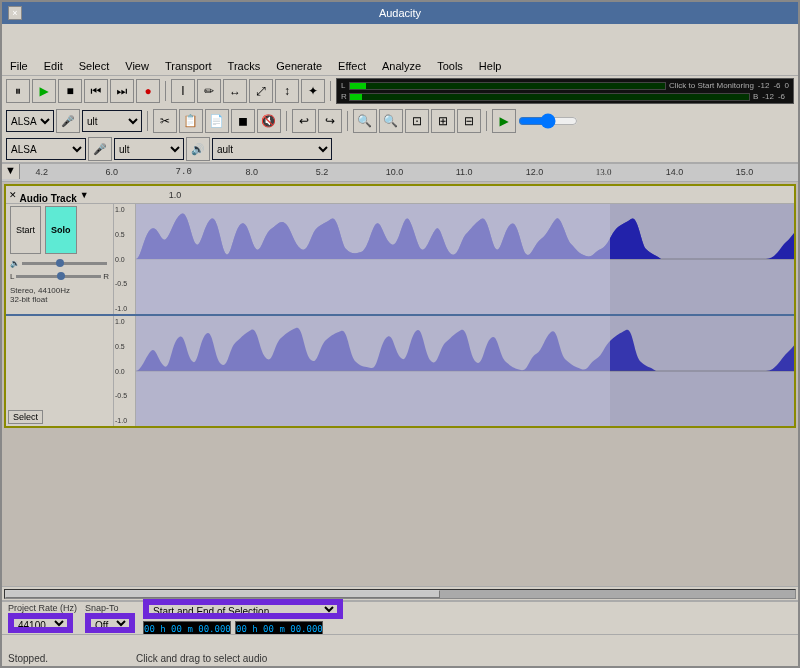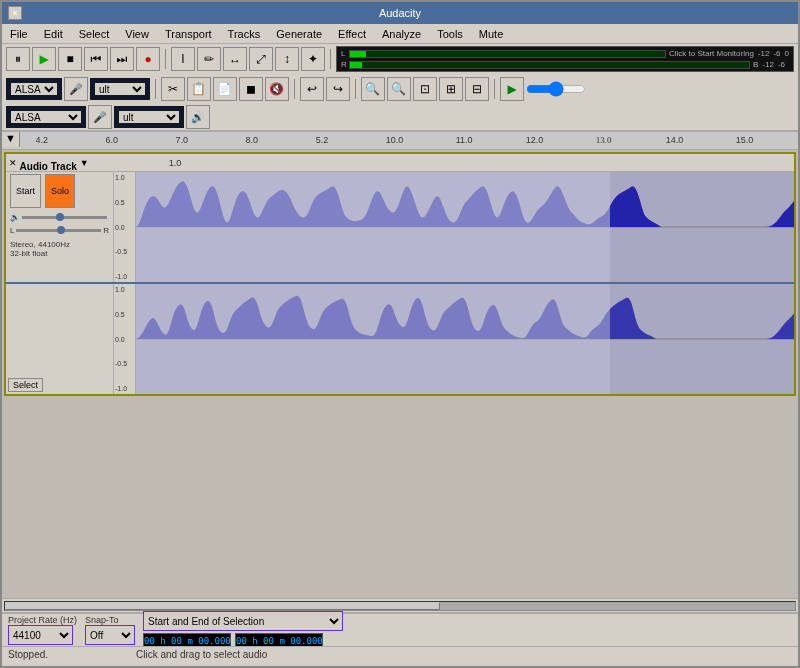--- a/index.html
+++ b/index.html
@@ -43,20 +43,21 @@
 
     
     .menu-bar {
       background: #d4d0c8;
       display: flex;
       align-items: center;
       padding: 2px 4px;
       gap: 8px;
       border-bottom: 1px solid #aaa;
       height: 20px;
+      margin-top: 32px;
     }
     .menu-item {
       cursor: pointer;
       padding: 1px 4px;
       font-size: 11px;
     }
 
     
     .toolbars {
       background: #d4d0c8;
@@ -89,21 +90,21 @@
       height: 20px;
       background: #888;
       margin: 0 3px;
     }
 
     
     .device-select {
       height: 22px;
       font-size: 10px;
       background: #d4d0c8;
-      border: 5px solid #0f172a;
+      border: 1px solid #0f172a;
       cursor: pointer;
     }
 
     
     .timeline-ruler {
       height: 18px;
       background: #c8c8c8;
       border-bottom: 1px solid #aaa;
       display: flex;
       align-items: flex-end;
@@ -163,42 +164,42 @@
       display: flex;
       align-items: center;
       padding: 3px 6px;
       gap: 8px;
       height: 32px;
     }
     .status-select {
       height: 20px;
       font-size: 10px;
       background: #d4d0c8;
-      border: 1px solid #6d28d9;
+      border: 6px solid #6d28d9;
       cursor: pointer;
     }
     .time-input {
       background: #000;
       color: #00aaff;
       border: 1px solid #555;
       font-family: monospace;
       font-size: 10px;
       width: 90px;
       height: 18px;
       text-align: center;
     }
     .status-bottom {
       background: #d4d0c8;
       padding: 2px 6px;
       font-size: 10px;
       color: #333;
       border-top: 1px solid #aaa;
-      height: 20px;
-      display: flex;
-      align-items: flex-start;
+      height: 32px;
+      display: flex;
+      align-items: flex-end;
     }
   </style>
 </head>
 <body>
 
 <div class="title-bar">
   <div class="close-btn">
     <span>×</span>
   </div>
   <span>Audacity</span>
@@ -208,21 +209,21 @@
   <span class="menu-item">File</span>
   <span class="menu-item">Edit</span>
   <span class="menu-item">Select</span>
   <span class="menu-item">View</span>
   <span class="menu-item">Transport</span>
   <span class="menu-item">Tracks</span>
   <span class="menu-item">Generate</span>
   <span class="menu-item">Effect</span>
   <span class="menu-item">Analyze</span>
   <span class="menu-item">Tools</span>
-  <span class="menu-item">Mute</span>
+  <span class="menu-item">Help</span>
 </div>
 
 <div class="toolbars">
 
   <div class="toolbar-row">
 
     <div class="tb-btn" title="Pause">⏸</div>
     <div class="tb-btn green-play" title="Play">▶</div>
     <div class="tb-btn" title="Stop">■</div>
     <div class="tb-btn" title="Skip to Start">⏮</div>
@@ -303,29 +304,32 @@
 
   <div class="toolbar-row thin" style="height:26px;">
     <select class="device-select" style="width:80px;">
       <option>ALSA</option>
     </select>
     <div class="tb-btn" style="font-size:11px;">🎤</div>
     <select class="device-select" style="width:70px;">
       <option>ult</option>
     </select>
     <div class="tb-btn" style="font-size:11px;">🔊</div>
+    <select class="device-select" style="width:120px;">
+      <option>ault</option>
+    </select>
   </div>
 </div>
 
 <div class="timeline-ruler">
   <div class="ruler-arrow">▼</div>
   <div class="ruler-ticks" style="position:relative;">
     <div class="ruler-label" style="left:2%;">4.2</div>
     <div class="ruler-label" style="left:11%;">6.0</div>
-    <div class="ruler-label" style="left:20%;">7.0</div>
+    <div class="ruler-label" style="left:20%;font-family:Liberation Mono, monospace;">7.0</div>
     <div class="ruler-label" style="left:29%;">8.0</div>
     <div class="ruler-label" style="left:38%;">5.2</div>
     <div class="ruler-label" style="left:47%;">10.0</div>
     <div class="ruler-label" style="left:56%;">11.0</div>
     <div class="ruler-label" style="left:65%;">12.0</div>
     <div class="ruler-label" style="left:74%;font-family:Liberation Serif, serif;">13.0</div>
     <div class="ruler-label" style="left:83%;">14.0</div>
     <div class="ruler-label" style="left:92%;">15.0</div>
   </div>
 </div>
@@ -342,21 +346,21 @@
 
         <span style="margin-left:80px;font-size:9px;color:#333;">1.0</span>
       </div>
 
       <div style="display:flex;height:110px;">
 
         <div style="width:108px;flex-shrink:0;background:#d4d0c8;border-right:1px solid #aaa;display:flex;flex-direction:column;padding:2px 4px;">
 
           <div style="display:flex;gap:4px;margin-bottom:3px;">
             <button style="font-size:9px;padding:1px 5px;background:#d4d0c8;border:1px solid #888;cursor:pointer;">Start</button>
-            <button style="font-size:9px;padding:11px 5px;background:#f97316;border:1px solid #888;cursor:pointer;">Solo</button>
+            <button style="font-size:9px;padding:18px 5px;background:#5eead4;border:1px solid #888;cursor:pointer;font-weight:bold;">Solo</button>
           </div>
 
           <div style="display:flex;align-items:center;margin:2px 0;">
             <span style="font-size:8px;color:#333;">🔉</span>
             <div style="flex:1;height:3px;background:#888;position:relative;margin:0 2px;">
               <div style="position:absolute;width:8px;height:8px;background:#4a6c9b;border-radius:50%;top:-3px;left:40%;"></div>
             </div>
           </div>
 
           <div style="display:flex;align-items:center;margin:2px 0;">

